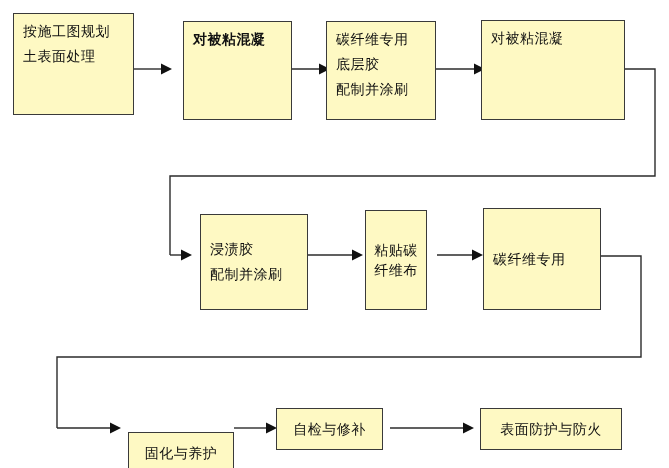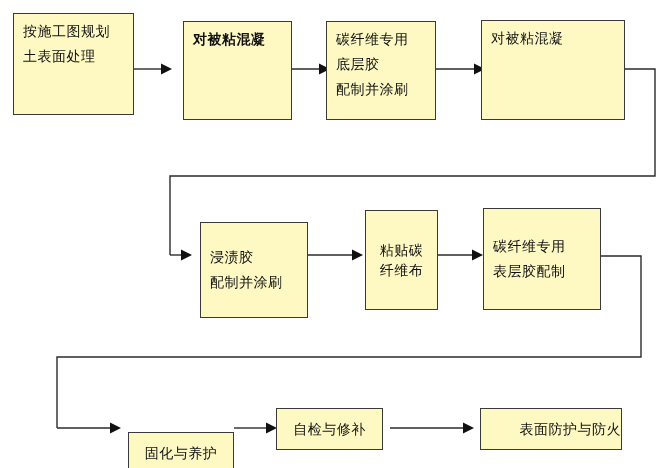--- a/index.html
+++ b/index.html
@@ -132,40 +132,39 @@
   <div class="node" style="left:326px; top:21px; width:110px; height:99px;">
     <span class="line">碳纤维专用</span>
     <span class="line">底层胶</span>
     <span class="line">配制并涂刷</span>
   </div>
 
   <div class="node" style="left:481px; top:20px; width:144px; height:100px;">
     <span class="line">对被粘混凝</span>
   </div>
 
-  <div class="node mid" style="left:200px; top:214px; width:108px; height:96px;margin-top:8px;">
+  <div class="node mid" style="left:200px; top:214px; width:108px; height:96px;">
     <span class="line">浸渍胶</span>
     <span class="line">配制并涂刷</span>
   </div>
 
-  <div class="node center" style="left:365px; top:210px; width:73px; height:100px;">
+  <div class="node center" style="left:365px; top:210px; width:62px; height:100px;">
     <span class="line">粘贴碳</span>
     <span class="line">纤维布</span>
   </div>
 
   <div class="node mid" style="left:483px; top:208px; width:118px; height:102px;">
     <span class="line">碳纤维专用</span>
-    <span class="line">表层胶配制</span>
   </div>
 
   <div class="node center" style="left:128px; top:408px; width:106px; height:42px;margin-top:24px;">
     <span class="line">固化与养护</span>
   </div>
 
   <div class="node center" style="left:276px; top:408px; width:107px; height:42px;">
     <span class="line">自检与修补</span>
   </div>
 
-  <div class="node center" style="left:480px; top:408px; width:142px; height:42px;align-items:flex-end;">
+  <div class="node center" style="left:480px; top:408px; width:142px; height:42px;">
     <span class="line">表面防护与防火</span>
   </div>
 
 </div>
 
 </body></html>

